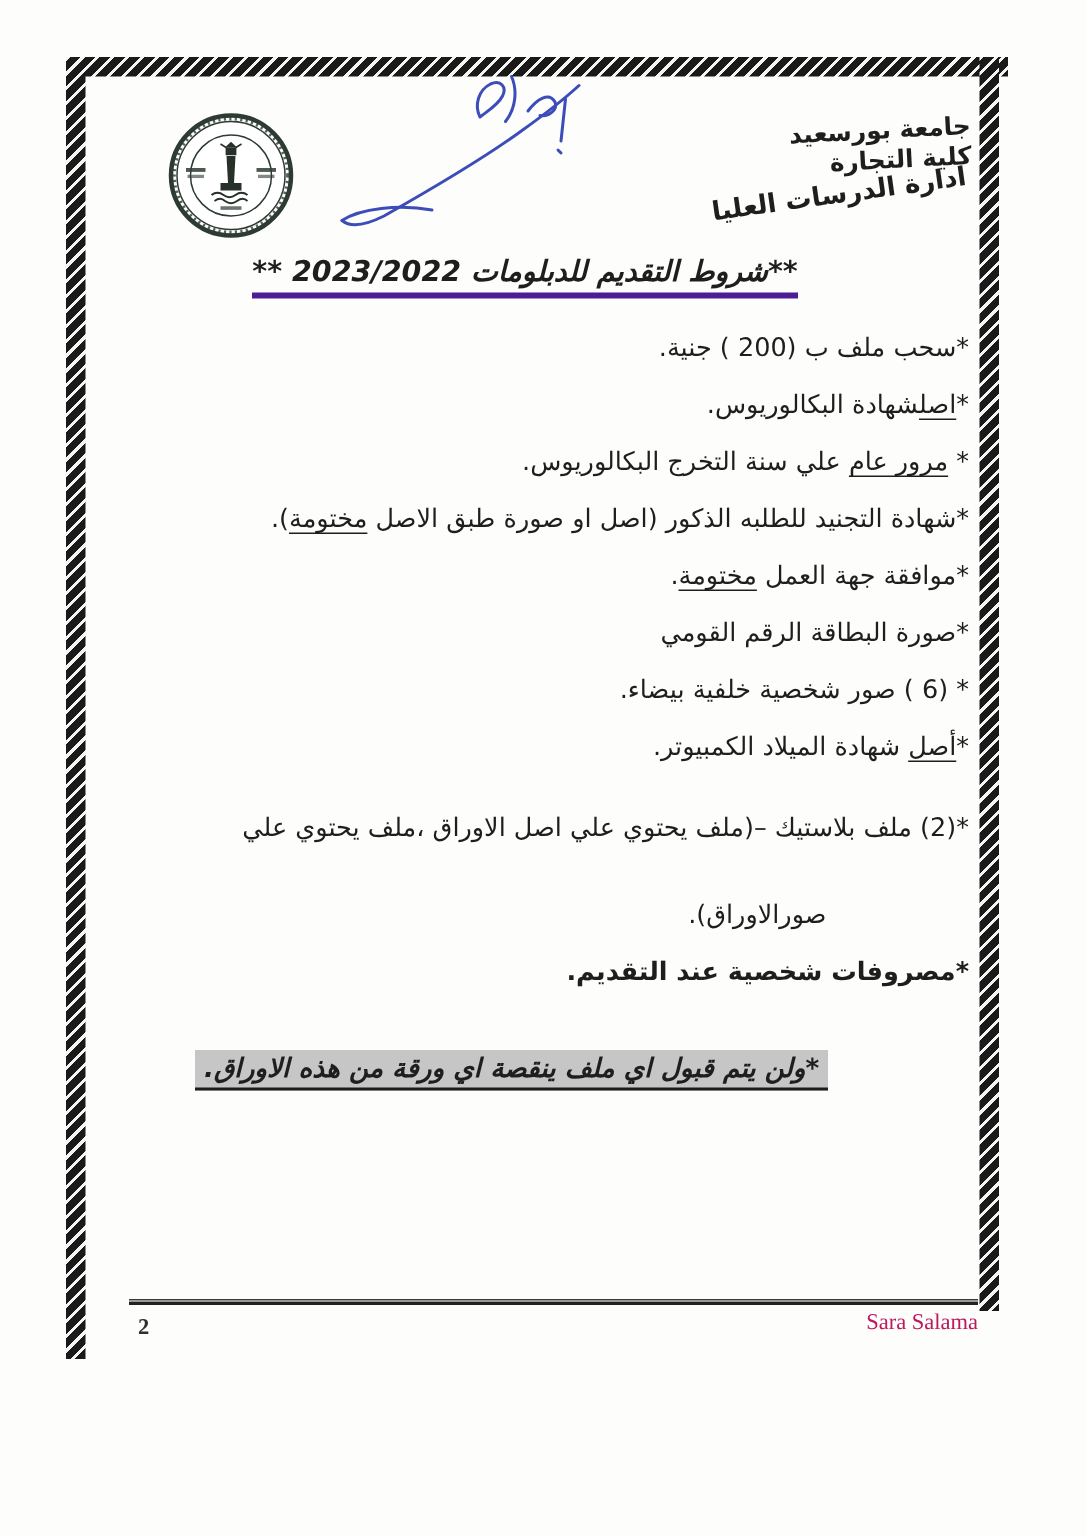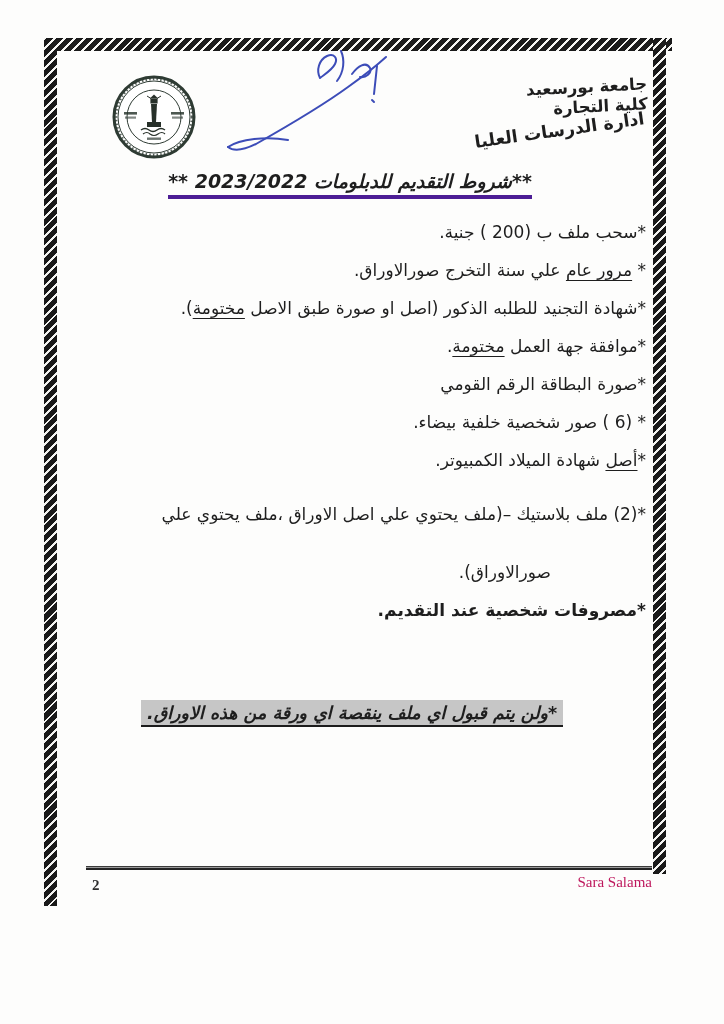--- a/index.html
+++ b/index.html
@@ -57,21 +57,21 @@
     font-size:17px;line-height:22px;
   }
   .req-item{margin-bottom:16px;text-align:right;}
   .req-item.tight{margin-bottom:5px;margin-top:32px;}
   .req-item.cont{padding-right:95px;margin-top:36px;}
   .req-item.bold{font-weight:bold;}
   .u{text-decoration:underline;text-underline-offset:4px;}
 
   
   .warning{
-    position:absolute;left:141px;top:700px;
+    position:absolute;left:130px;top:700px;
     direction:rtl;text-align:right;
   }
   .warning .warn-text{
     display:inline-block;
     background:#c6c6c6;
     font-weight:bold;font-style:italic;font-size:17.5px;
     padding:3px 6px 2px 6px;
     border-bottom:2px solid #1c1c1c;
     white-space:nowrap;
   }
@@ -144,21 +144,22 @@
     <div class="lh-line lh-2">كلية التجارة</div>
     <div class="lh-line lh-3">ادارة الدرسات العليا</div>
   </div>
 
   <div class="doc-title">
     <span class="title-text" dir="rtl">**شروط التقديم للدبلومات 2023/2022 **</span>
   </div>
 
   <div class="req-list" id="req-list">
       <div class="req-item"><span>*سحب ملف ب (200 ) جنية.</span></div>
-      <div class="req-item"><span>* </span><span class="u">مرور عام</span><span> علي سنة التخرج صورالاوراق.</span></div>
+      <div class="req-item"><span>*</span><span class="u">اصل</span><span>شهادة البكالوريوس.</span></div>
+      <div class="req-item"><span>* </span><span class="u">مرور عام</span><span> علي سنة التخرج البكالوريوس.</span></div>
       <div class="req-item"><span>*شهادة التجنيد للطلبه الذكور (اصل او صورة طبق الاصل </span><span class="u">مختومة</span><span>).</span></div>
       <div class="req-item"><span>*موافقة جهة العمل </span><span class="u">مختومة</span><span>.</span></div>
       <div class="req-item"><span>*صورة البطاقة الرقم القومي</span></div>
       <div class="req-item"><span>* (6 ) صور شخصية خلفية بيضاء.</span></div>
       <div class="req-item"><span>*</span><span class="u">أصل</span><span> شهادة الميلاد الكمبيوتر.</span></div>
       <div class="req-item tight"><span>*(2) ملف بلاستيك –(ملف يحتوي علي اصل الاوراق ،ملف يحتوي علي</span></div>
       <div class="req-item cont"><span>صورالاوراق).</span></div>
       <div class="req-item bold"><span>*مصروفات شخصية عند التقديم.</span></div>
     </div>
 

